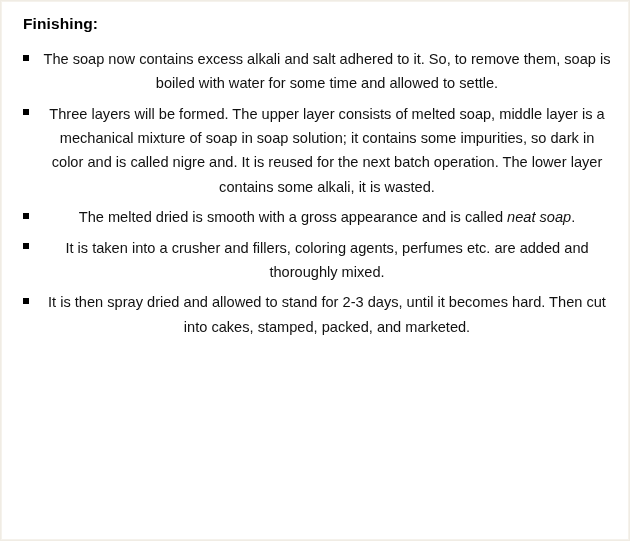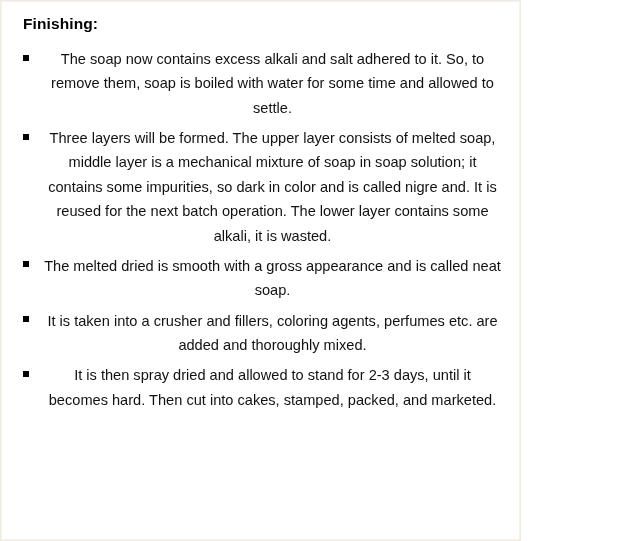--- a/index.html
+++ b/index.html
@@ -7,21 +7,21 @@
     padding: 0;
     background: #ffffff;
   }
   body {
     width: 641px;
     height: 541px;
     font-family: "Liberation Serif", serif;
   }
   #page {
     box-sizing: border-box;
-    width: 521px;
+    width: 630px;
     height: 541px;
     background: #ffffff;
     border: 1px solid #f0ece4;
     box-shadow: 0 0 0 1px #f5f2ec inset;
     padding: 14px 18px 10px 20px;
     overflow: hidden;
   }
   .doc-heading {
     font-family: "Liberation Sans", sans-serif;
     font-weight: bold;
@@ -48,20 +48,21 @@
   ul.bullet-list > li .marker {
     position: absolute;
     left: 2px;
     top: 0.52em;
     width: 6px;
     height: 6px;
     background: #000000;
     display: block;
   }
   .italic {
+    font-style: italic;
   }
 </style>
 </head>
 <body>
 
 <div id="page">
   <div class="doc-heading">Finishing:</div>
   <ul class="bullet-list">
       <li><span class="marker"></span><span>The soap now contains excess alkali and salt adhered to it. So, to remove them, soap is boiled with water for some time and allowed to settle.</span></li>
       <li><span class="marker"></span><span>Three layers will be formed. The upper layer consists of melted soap, middle layer is a mechanical mixture of soap in soap solution; it contains some impurities, so dark in color and is called nigre and. It is reused for the next batch operation. The lower layer contains some alkali, it is wasted.</span></li>

